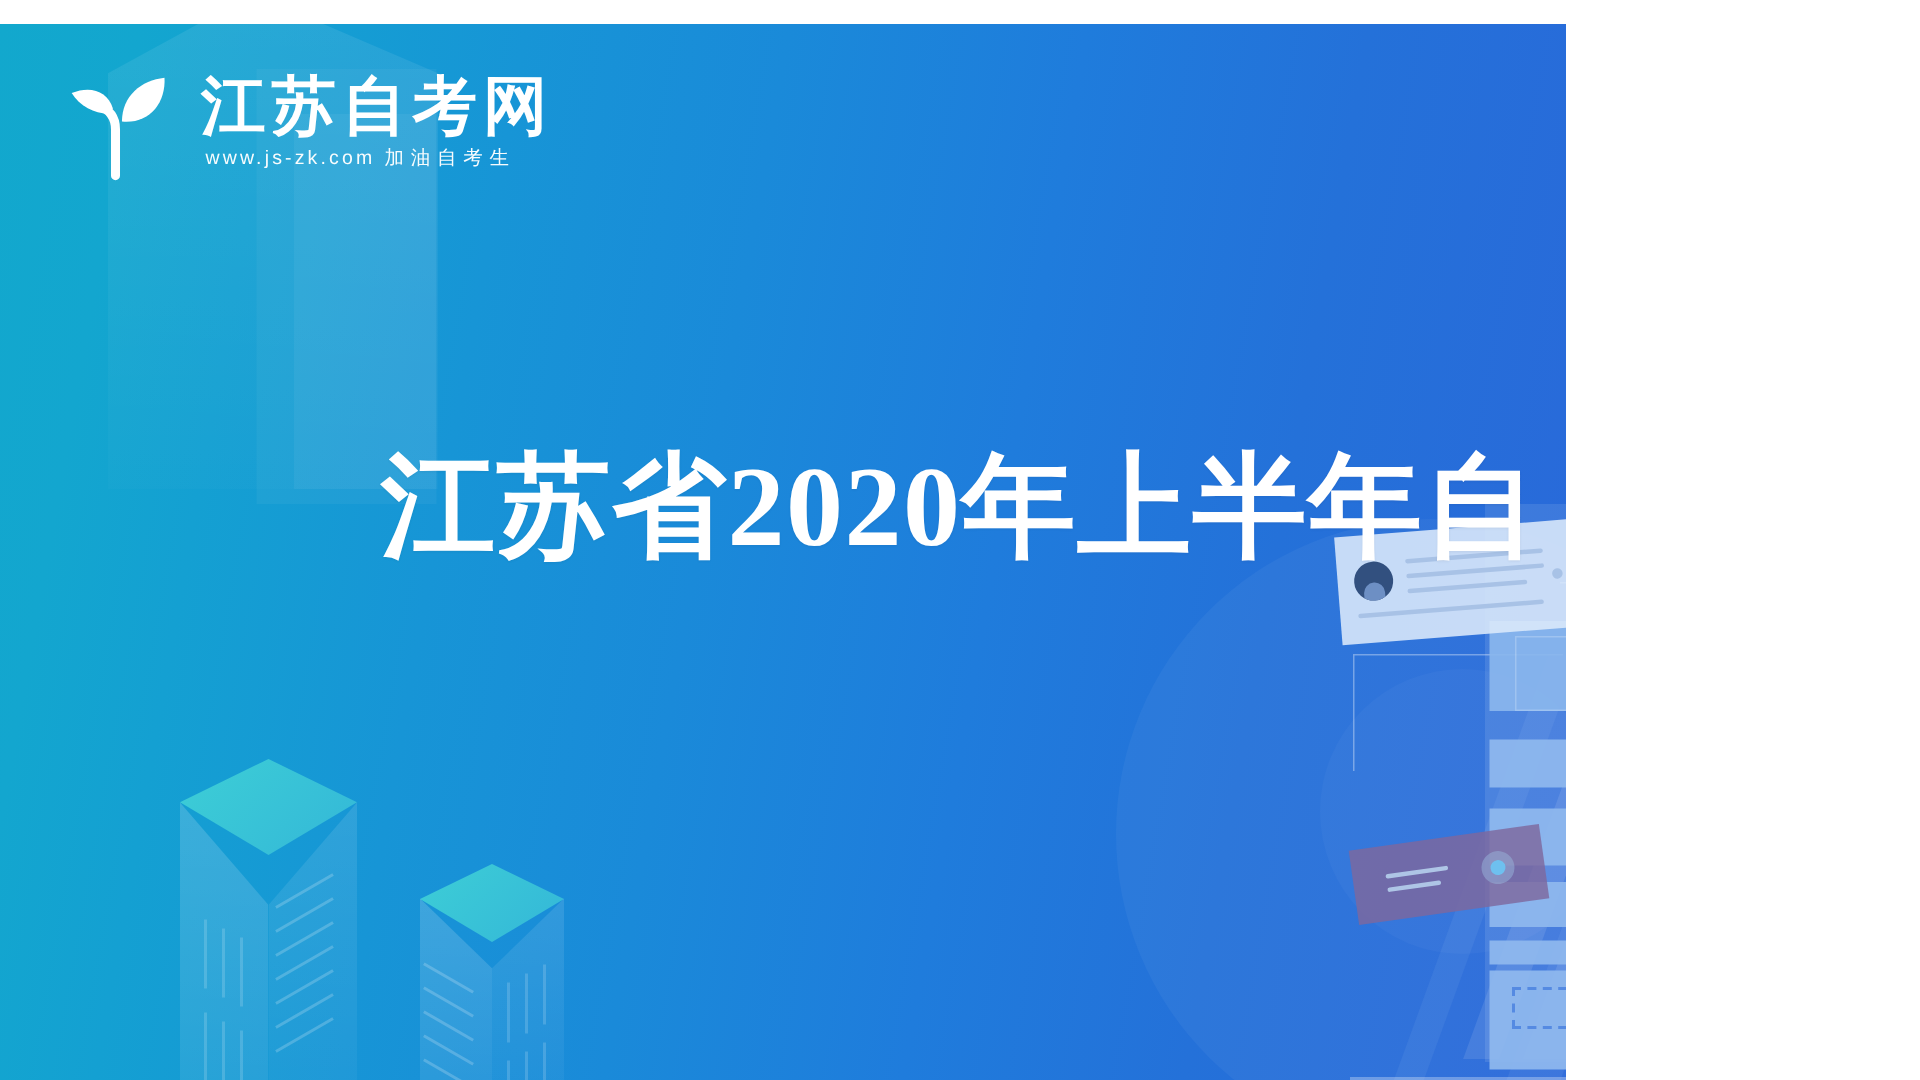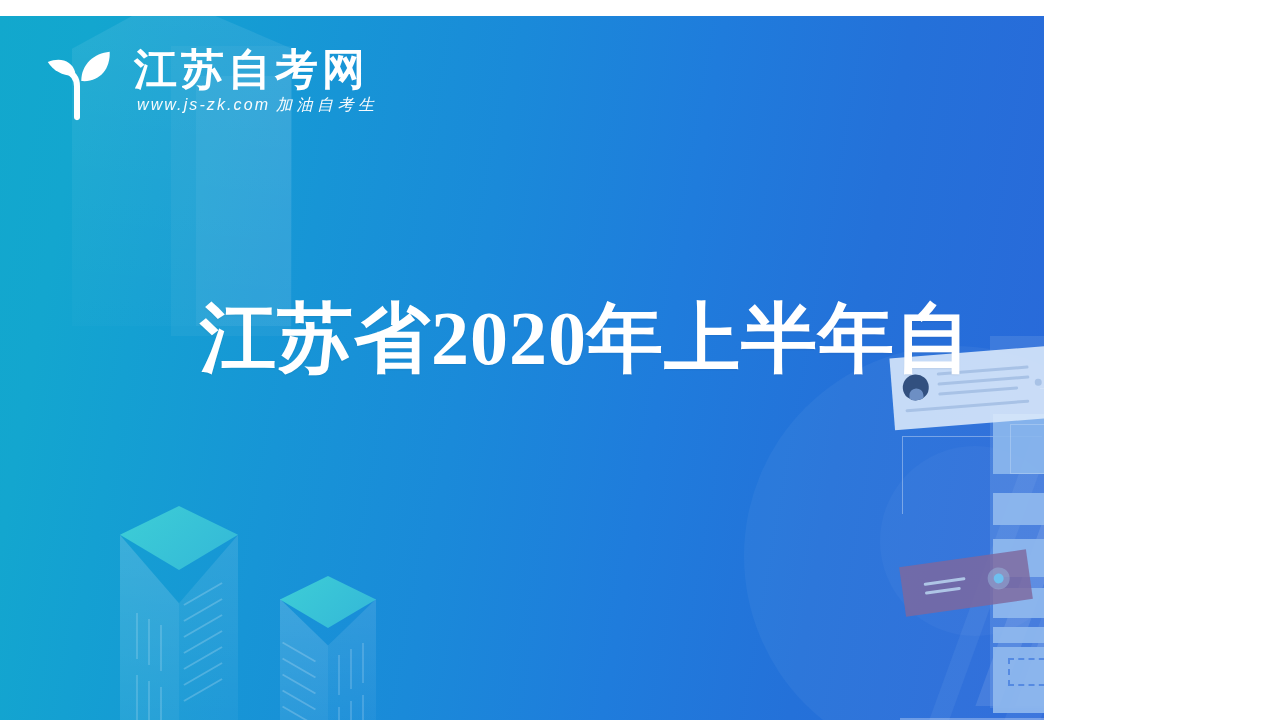--- a/index.html
+++ b/index.html
@@ -128,37 +128,36 @@
   .logo-texts { display: flex; flex-direction: column; gap: 2px; }
   .logo-title {
     font-size: 43px;
     font-weight: bold;
     color: #ffffff;
     letter-spacing: 4px;
     line-height: 1.08;
     white-space: nowrap;
   }
   .logo-sub {
-    font-size: 16px;
+    font-size: 13px;
     color: #ffffff;
     letter-spacing: 2.1px;
     white-space: nowrap;
     opacity: 0.97;
     padding-left: 3px;
-    font-style: italic;
   }
   .logo-sub .cn { letter-spacing: 4.5px; margin-left: 6px; }
 
   
   .headline {
     position: absolute;
     left: 200px;
     top: 272px;
     width: 880px;
-    text-align: left;
+    text-align: center;
     color: #ffffff;
     font-family: "Liberation Serif", "DejaVu Serif", serif;
     font-weight: bold;
     font-size: 76px;
     line-height: 1.33;
     letter-spacing: 1px;
     text-shadow: 0 1px 2px rgba(0,0,0,0.06);
   }
   .headline .line { display: block; }
 

